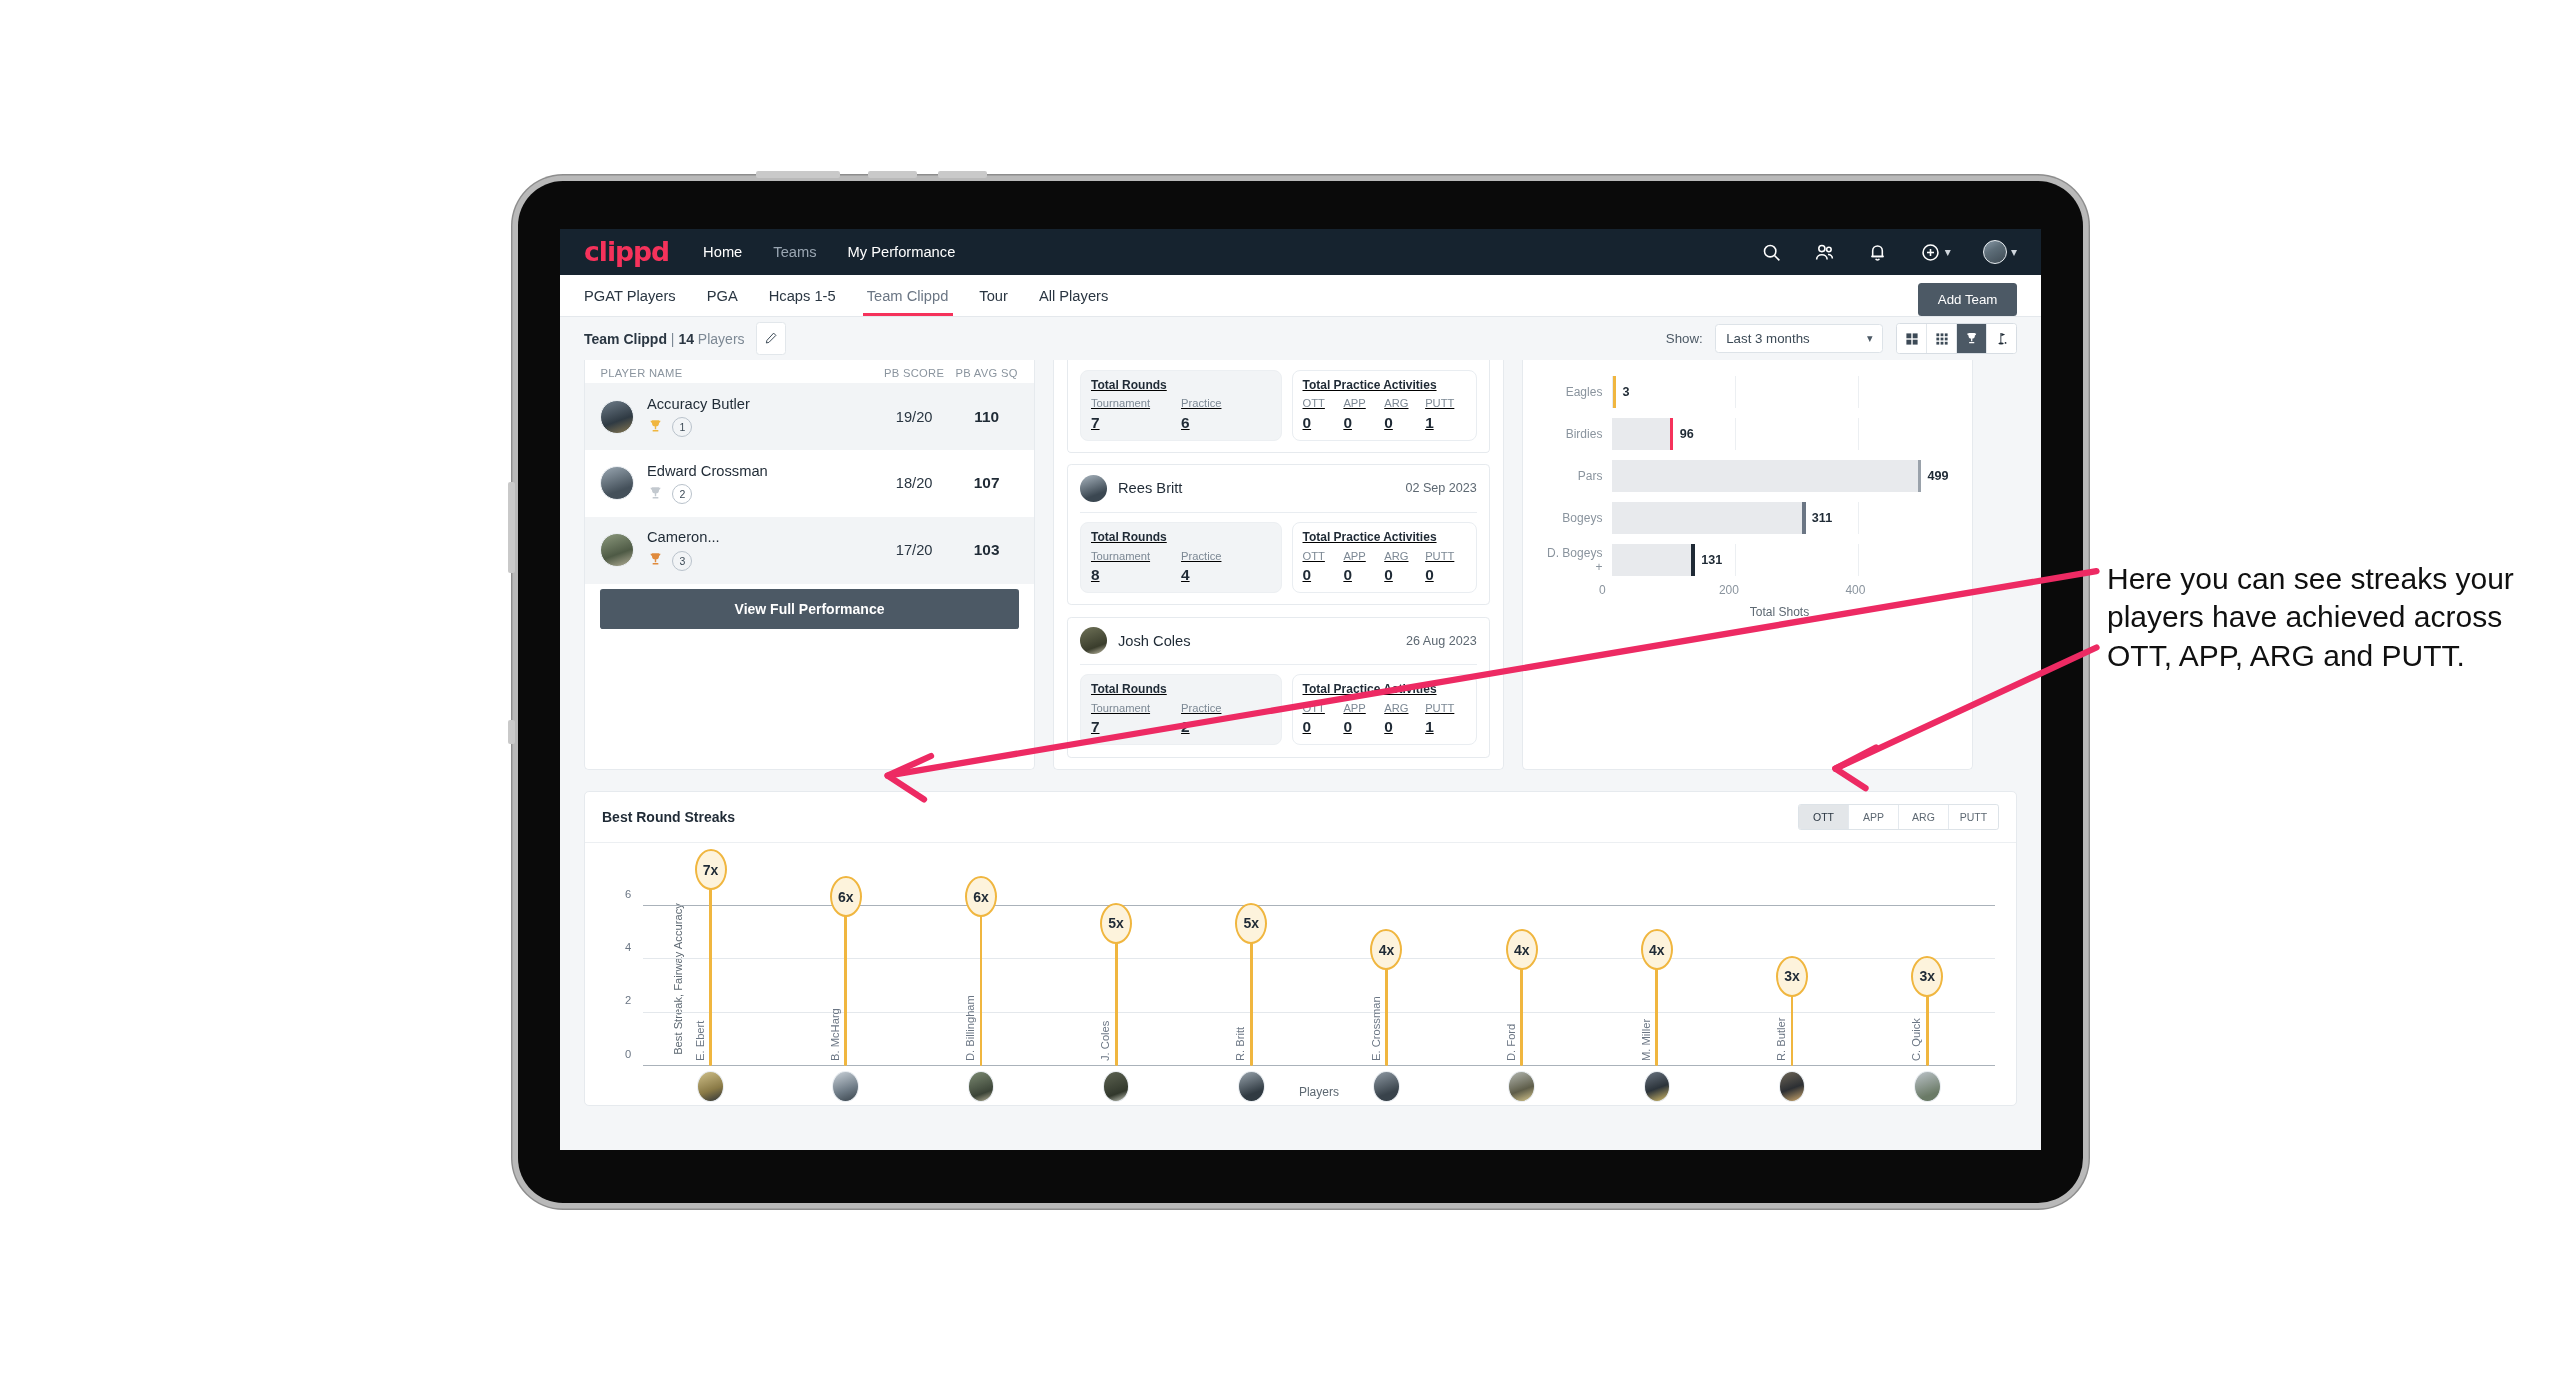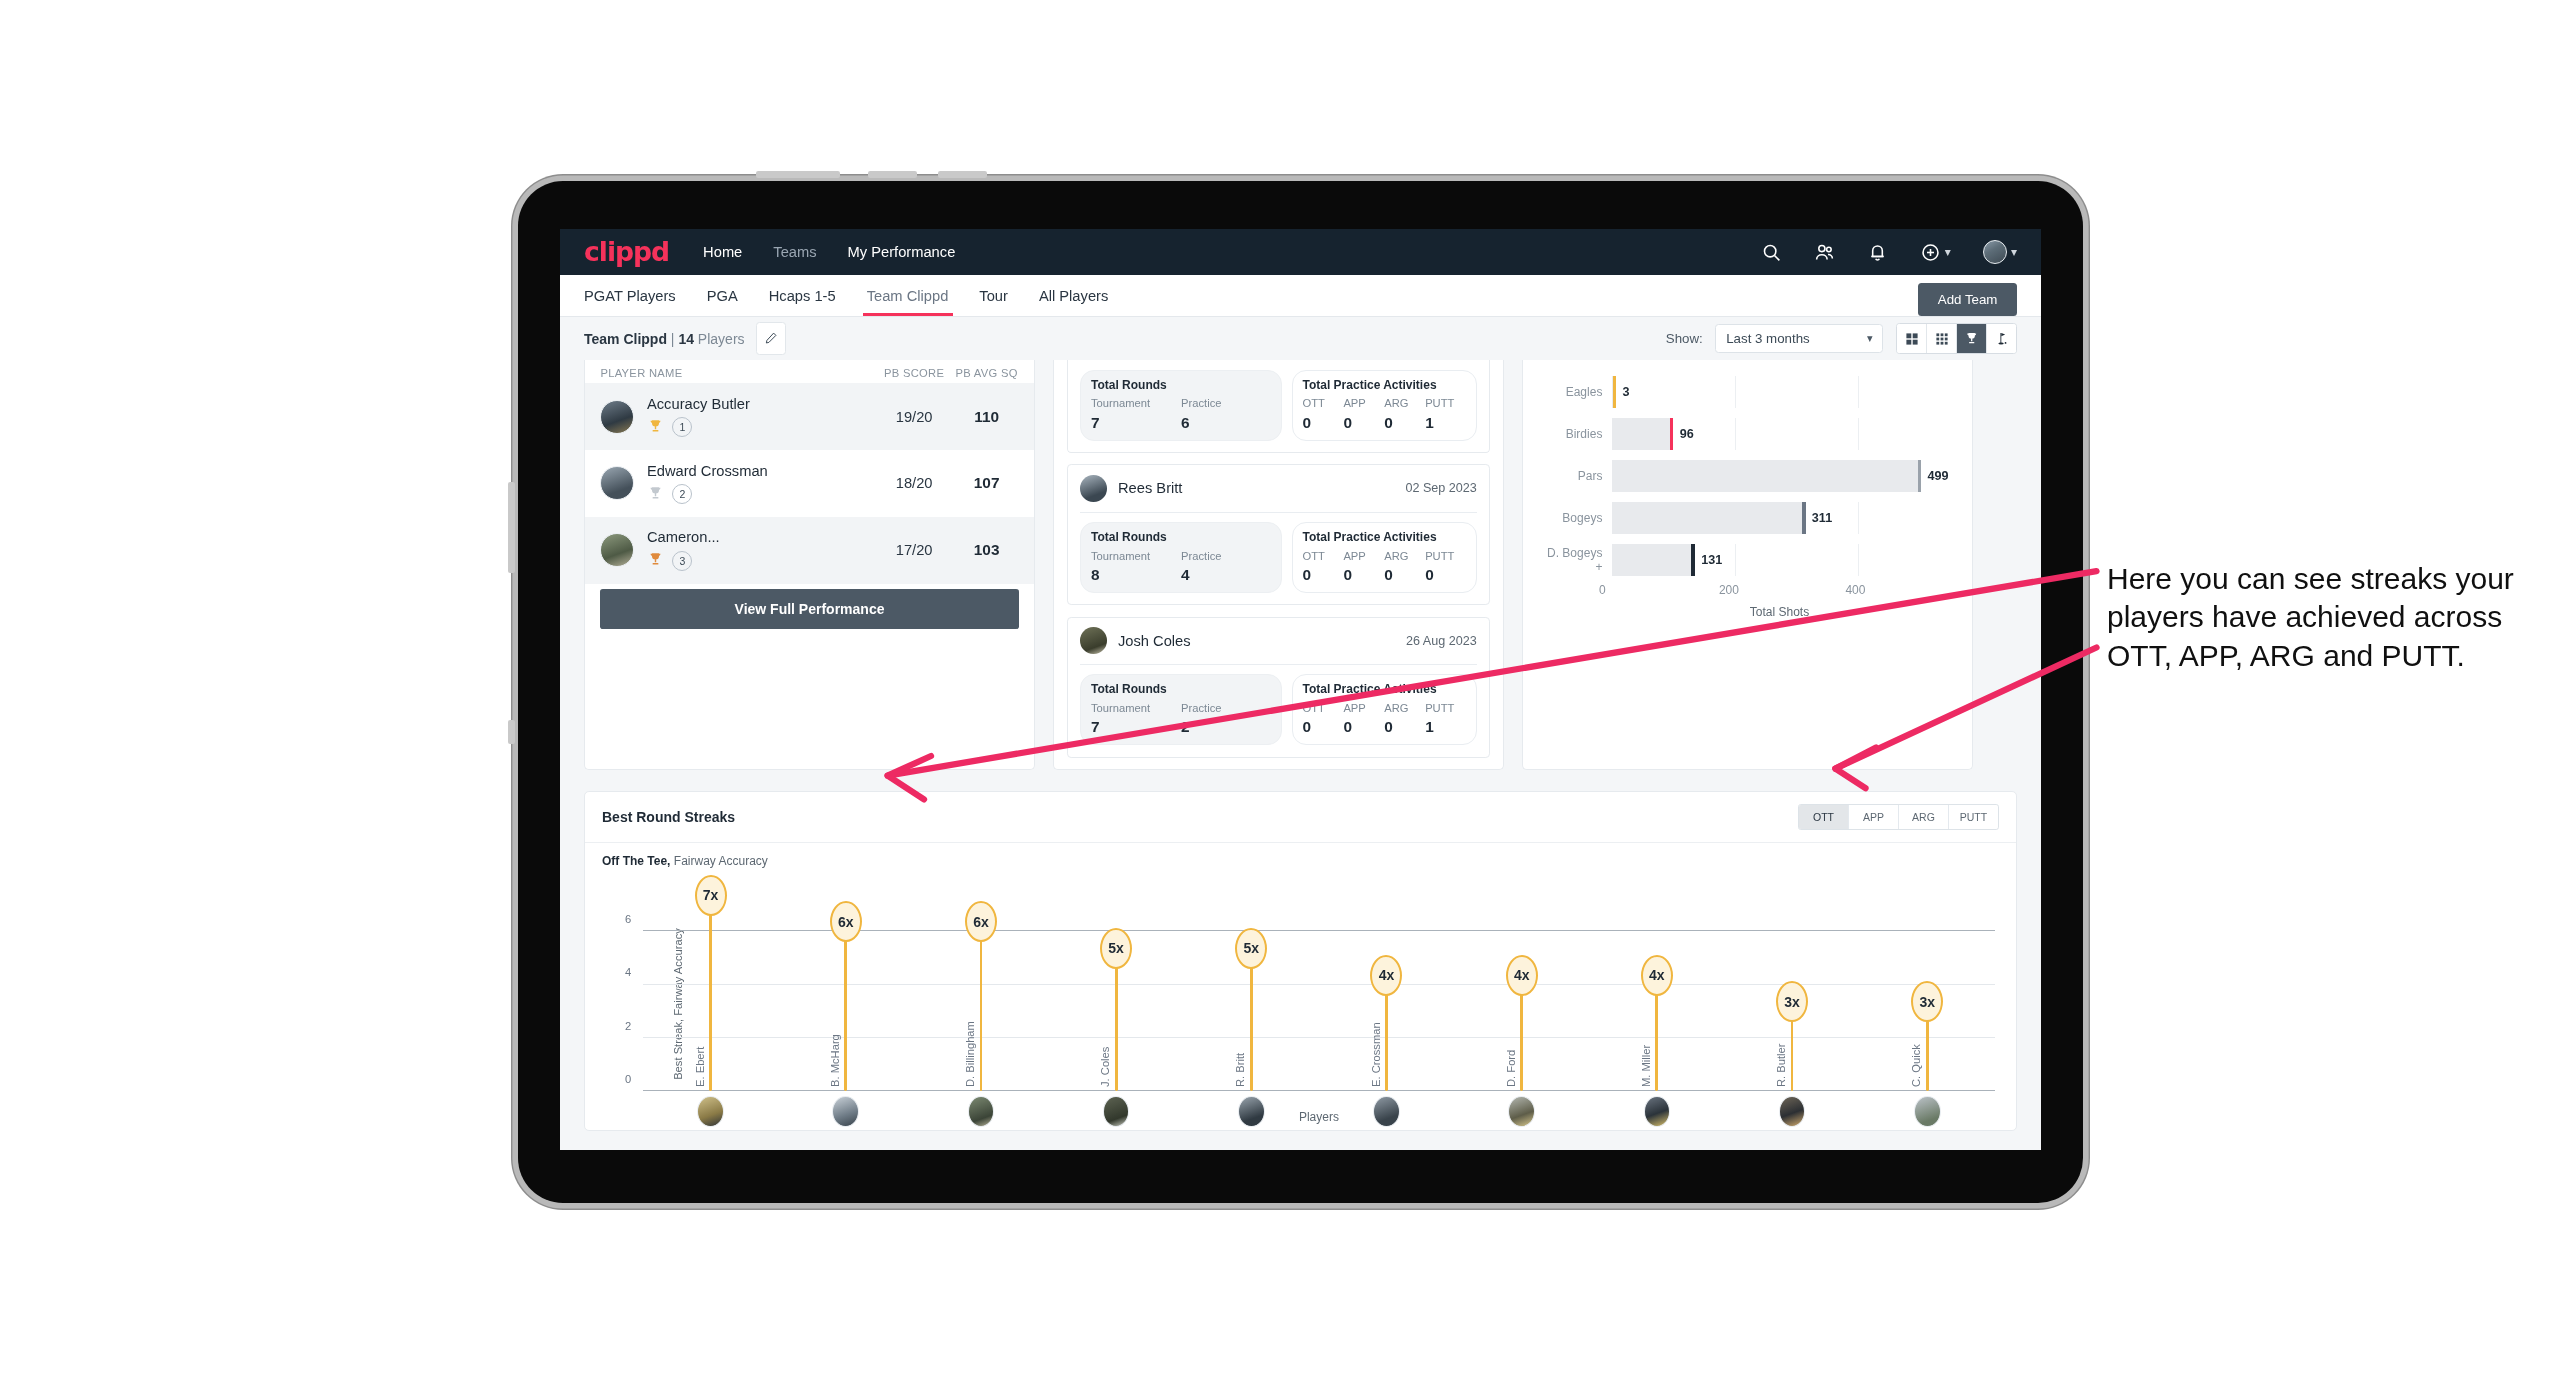--- a/index.html
+++ b/index.html
@@ -136,21 +136,21 @@
   .rcard{border:0.7px solid #e6eaee;border-radius:4.2px;margin:0 12.6px 11.2px 12.6px;padding:0;}
   .rcard.first{border-top:none;border-radius:0 0 4.2px 4.2px;margin-top:0;}
   .rhead{display:flex;align-items:center;padding:9.8px 12.6px;}
   .avatar-r{width:26.6px;height:26.6px;border-radius:50%;margin-right:11.2px;flex:none;}
   .av-r1{background:linear-gradient(160deg,#aab6c0,#3b4751 70%);}
   .av-r2{background:linear-gradient(160deg,#6f7258,#3a3d2c 70%,#cfcab4);}
   .rname{font-size:14.7px;color:#1f2a35;}
   .rdate{margin-left:auto;font-size:12.6px;color:#5d6872;}
   .rsep{height:0.7px;background:#e9edf1;margin:0 12.6px;}
   .rbody{display:flex;gap:9.8px;padding:9.8px 12.6px 11.2px 12.6px;}
-  .blk{border:0.7px solid #e9edf1;border-radius:14px;padding:7px 9.8px 8.4px 9.8px;box-sizing:border-box;}
+  .blk{border:0.7px solid #e9edf1;border-radius:8px;padding:7px 9.8px 8.4px 9.8px;box-sizing:border-box;text-decoration:underline;}
   .blk.grey{background:#f2f4f6;border-color:#eceff2;width:206px;}
   .blk.white{background:#fff;width:189px;}
   .blk-t{font-size:12px;font-weight:700;color:#1f2a35;margin-bottom:5.6px;}
   .blk-cols{display:flex;}
   .col2{width:50%;}
   .col4{width:25%;}
   .blk-lab{font-size:11.2px;color:#7c8894;margin-bottom:4.2px;}
   .blk-val{font-size:15.4px;font-weight:700;color:#1f2a35;}
   
   .barwrap{padding:11.2px 15.4px 9.8px 15.4px;}
@@ -609,24 +609,20 @@
         <div class="sk-head">
           <div class="sk-title">Best Round Streaks</div>
           <div class="segs">
             <div class="seg active">OTT</div>
             <div class="seg">APP</div>
             <div class="seg">ARG</div>
             <div class="seg">PUTT</div>
           </div>
         </div>
         <div class="sk-sep"></div>
-        <div class="sk-sub">
-          <b>Off The Tee,</b>
-          <span>Fairway Accuracy</span>
-        </div>
         <div class="chartarea">
           <div class="ylabel">Best Streak, Fairway Accuracy</div>
           <div class="plot" id="skplot">
               <div class="hline" style="bottom: 0%; background: rgb(170, 178, 186);"></div>
               <div class="ytick" style="bottom: 0%;">0</div>
               <div class="hline" style="bottom: 25%; background: rgb(228, 232, 236);"></div>
               <div class="ytick" style="bottom: 25%;">2</div>
               <div class="hline" style="bottom: 50%; background: rgb(228, 232, 236);"></div>
               <div class="ytick" style="bottom: 50%;">4</div>
               <div class="hline" style="bottom: 75%; background: rgb(170, 178, 186);"></div>

